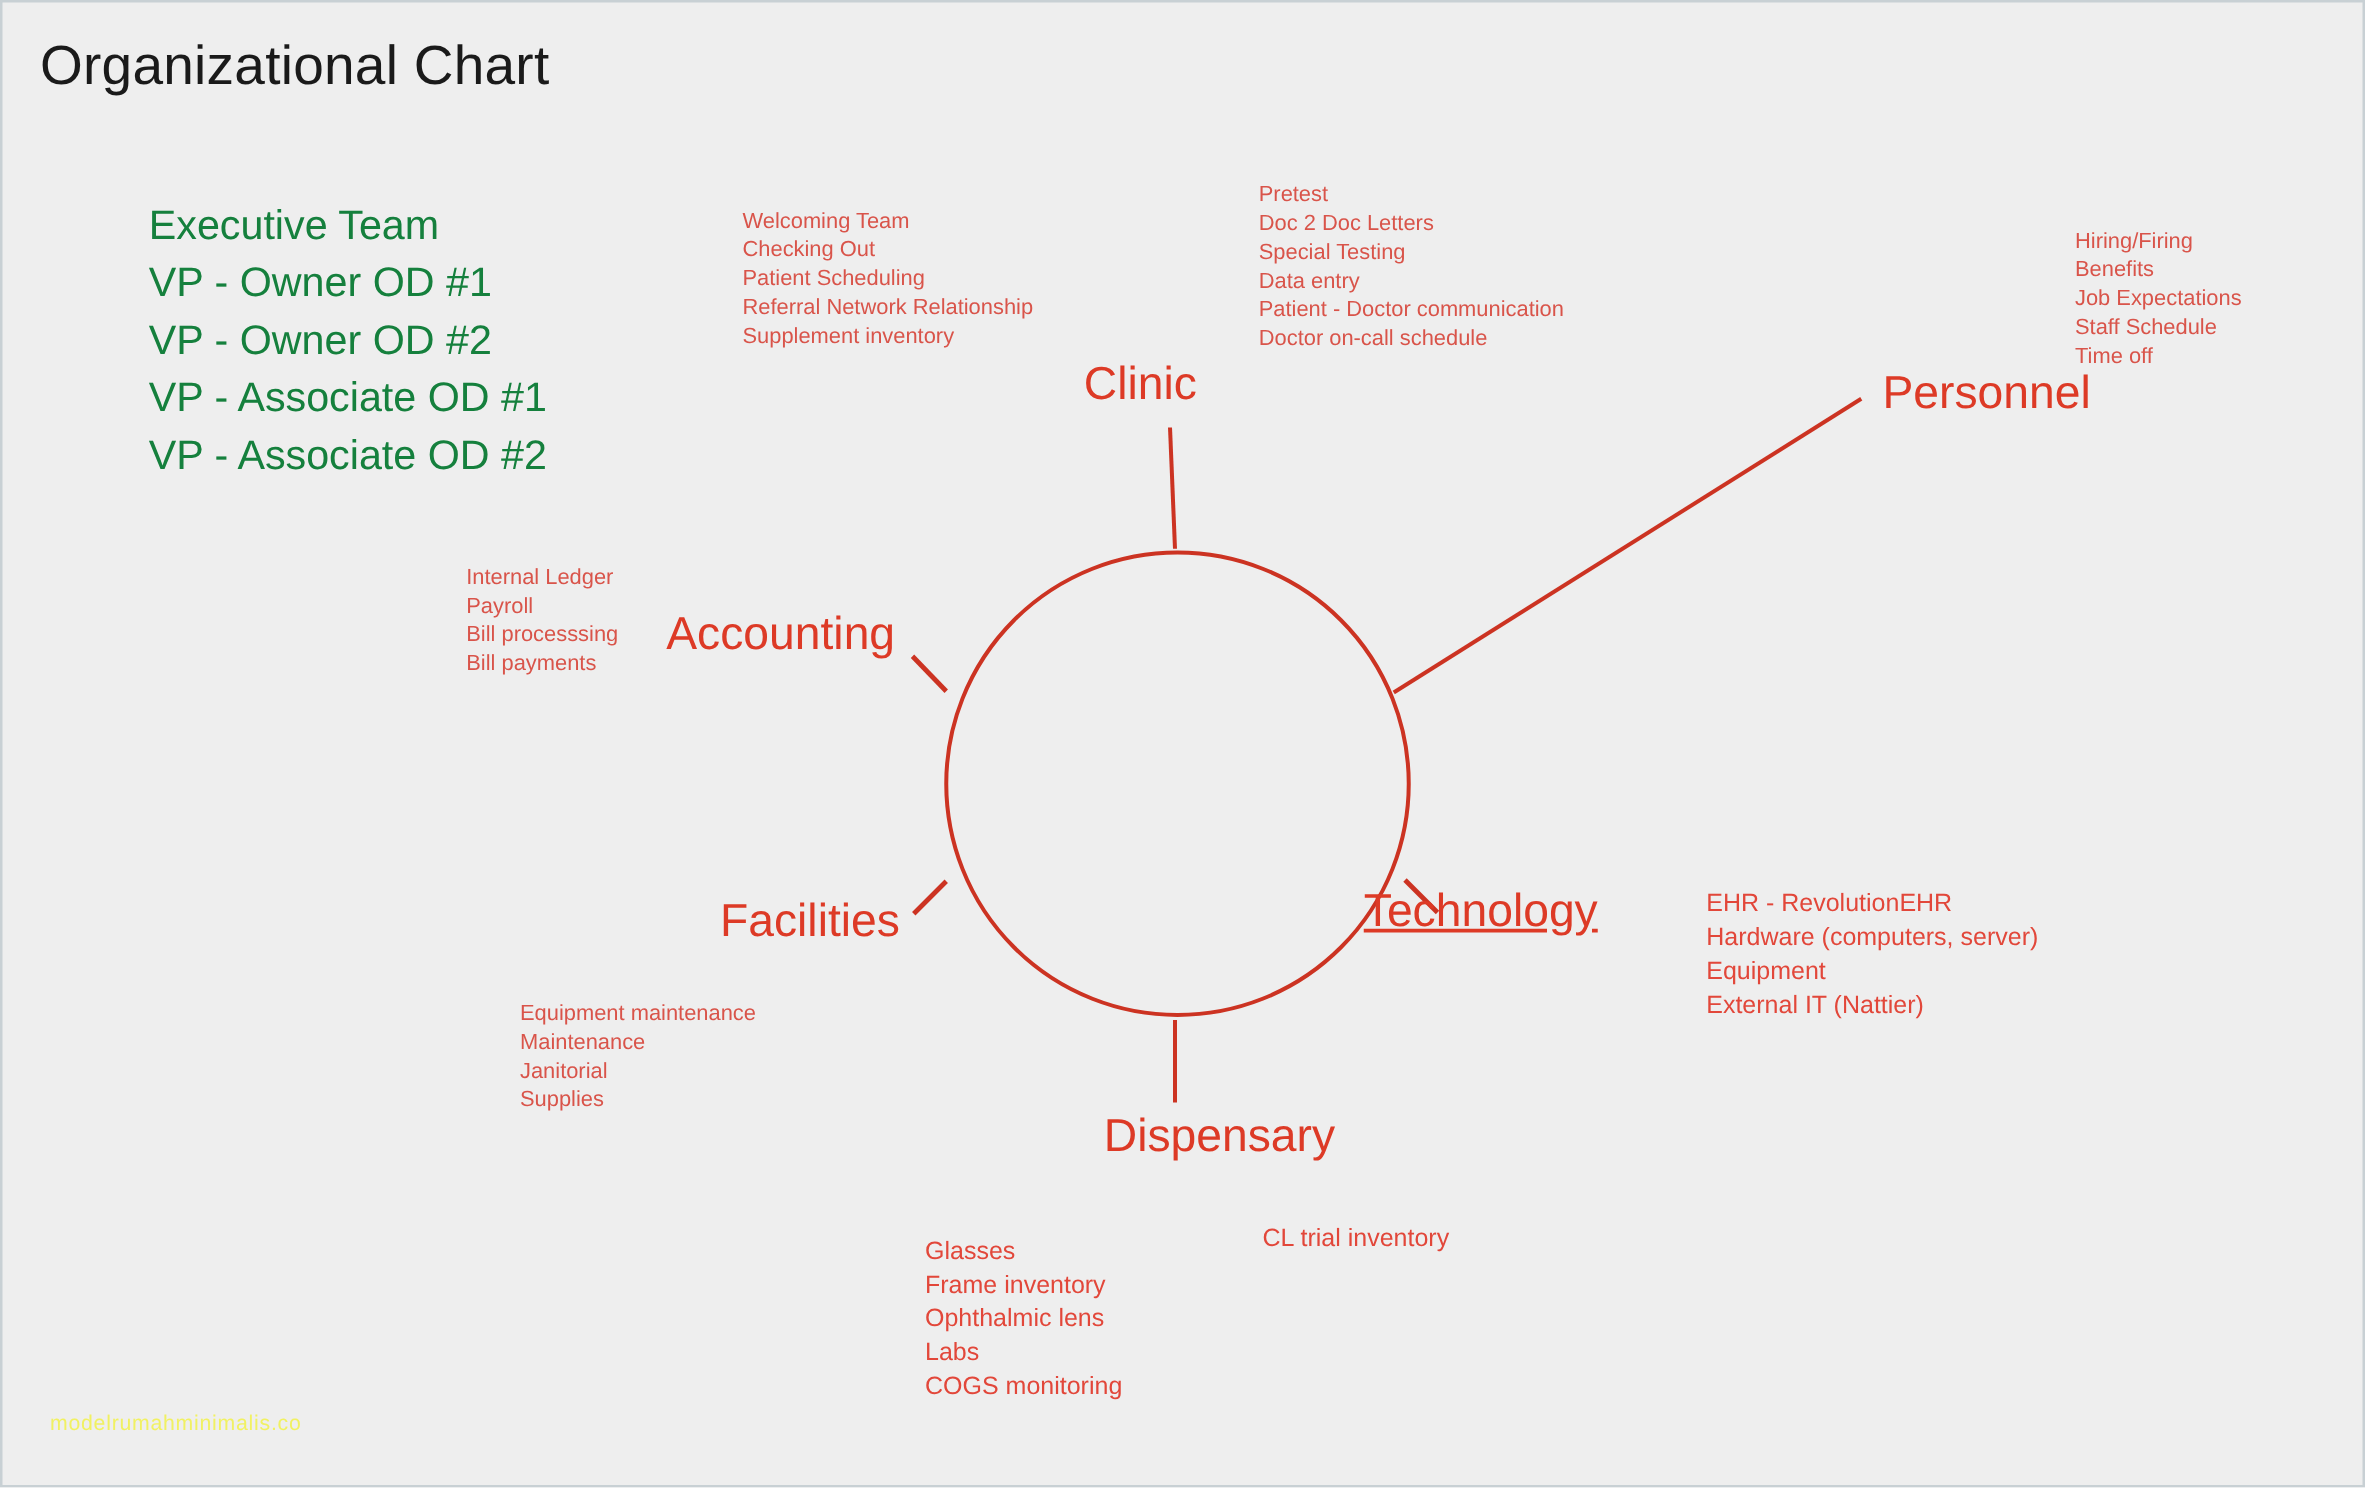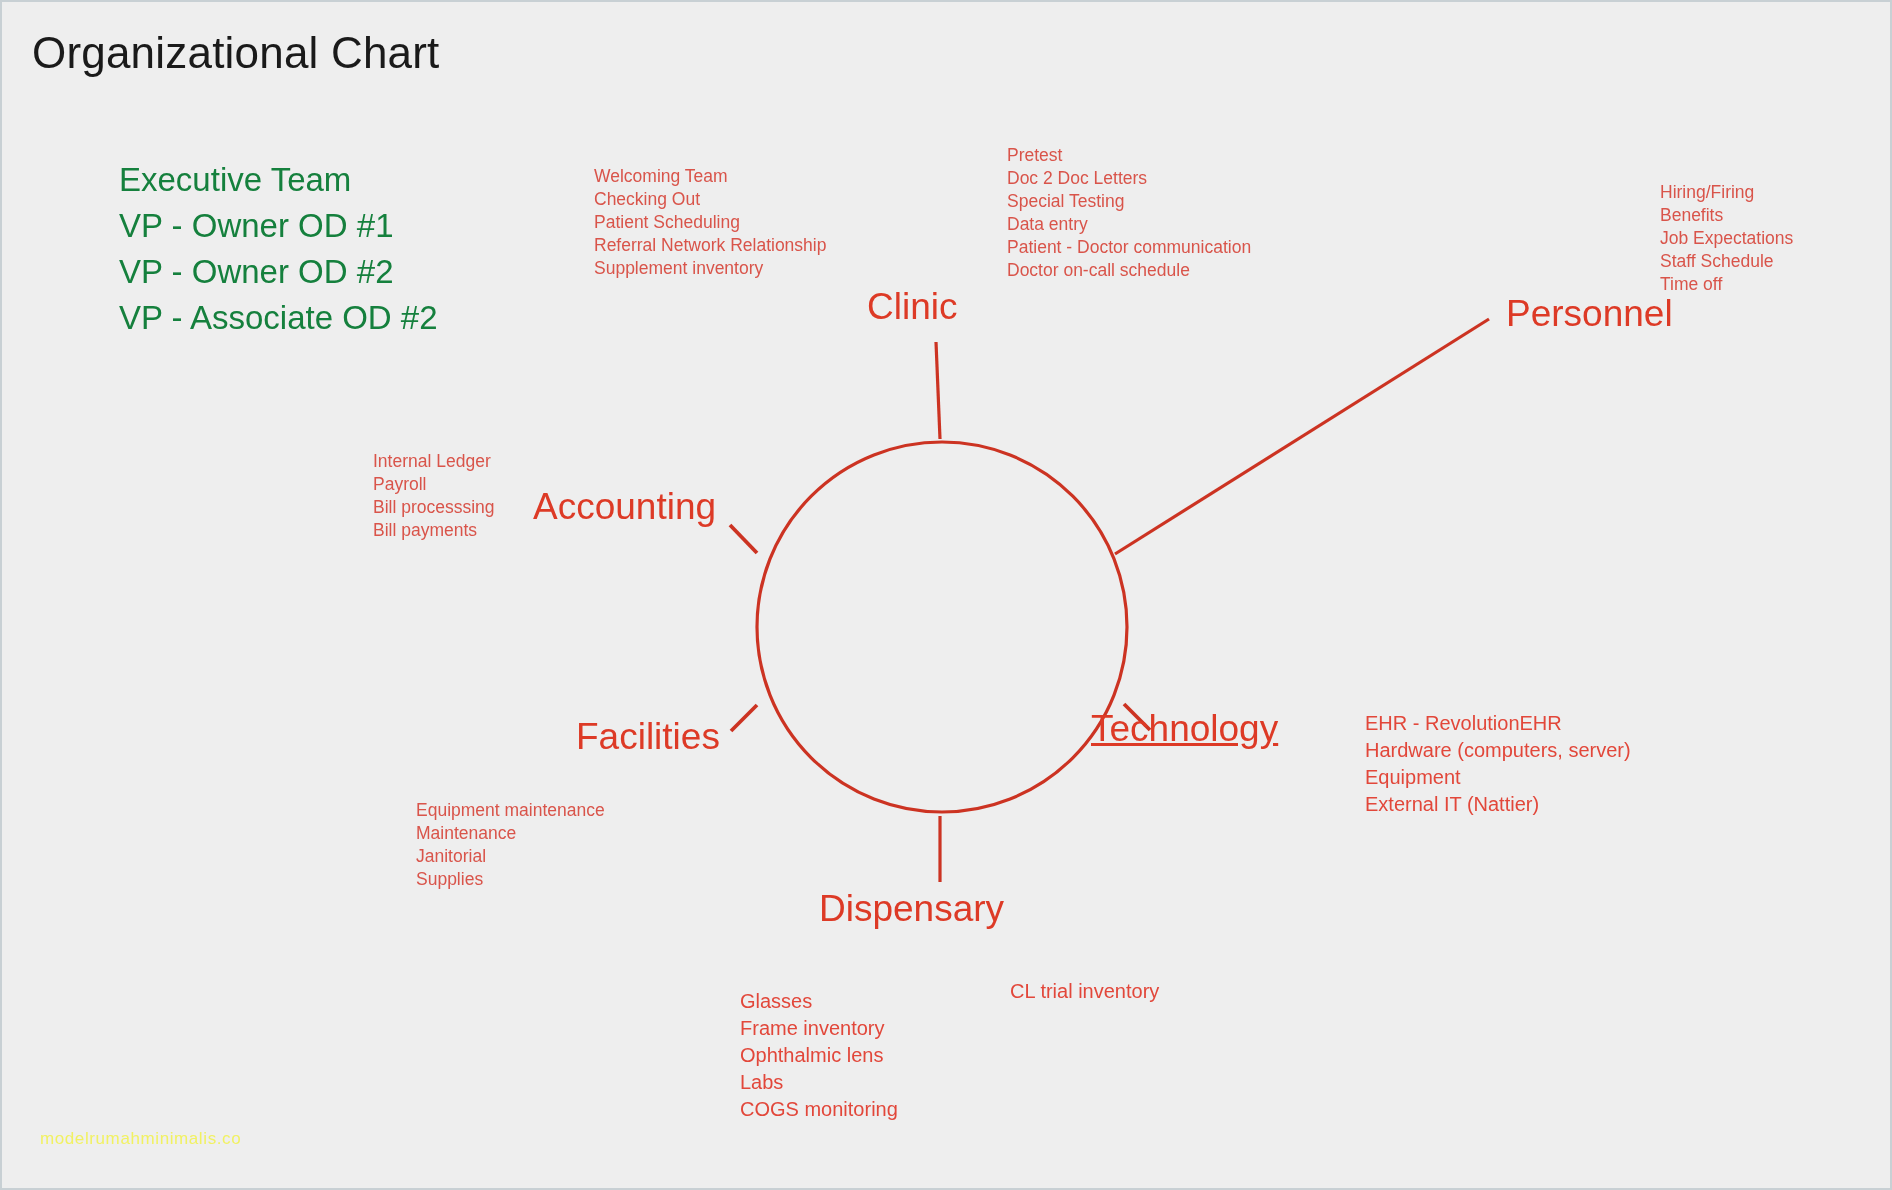--- a/index.html
+++ b/index.html
@@ -108,20 +108,21 @@
     <line x1="755" y1="703" x2="729" y2="729" stroke="#cc3322" stroke-width="3.8"></line>
     <line x1="755" y1="551" x2="728" y2="523" stroke="#cc3322" stroke-width="3.8"></line>
   </svg>
 
   <div class="abs" id="page-title">Organizational Chart</div>
 
   <div class="abs" id="exec-team">
     <span class="exec-line">Executive Team</span>
     <span class="exec-line">VP - Owner OD #1</span>
     <span class="exec-line">VP - Owner OD #2</span>
+    <span class="exec-line">VP - Associate OD #1</span>
     <span class="exec-line">VP - Associate OD #2</span>
   </div>
 
   <div class="abs detail-list" style="left:592px; top:163px;">
     <span class="detail-item">Welcoming Team</span>
     <span class="detail-item">Checking Out</span>
     <span class="detail-item">Patient Scheduling</span>
     <span class="detail-item">Referral Network Relationship</span>
     <span class="detail-item">Supplement inventory</span>
   </div>
@@ -175,21 +176,21 @@
   <div class="abs detail-list bigger" style="left:1008px; top:976px;">
     <span class="detail-item">CL trial inventory</span>
   </div>
 
   <div class="abs branch-label" style="left:865px; top:286px;">Clinic</div>
 
   <div class="abs branch-label" style="left:1504px; top:293px;">Personnel</div>
 
   <div class="abs branch-label" style="left:1089px; top:708px;text-decoration:underline;">Technology</div>
 
-  <div class="abs branch-label" style="left:817px; top:888px;">Dispensary</div>
+  <div class="abs branch-label" style="left:881px; top:888px;">Dispensary</div>
 
   <div class="abs branch-label" style="left:574px; top:716px;">Facilities</div>
 
   <div class="abs branch-label" style="left:531px; top:486px;">Accounting</div>
 
 
   <div class="abs" id="watermark">modelrumahminimalis.co</div>
 
 </div>
 

